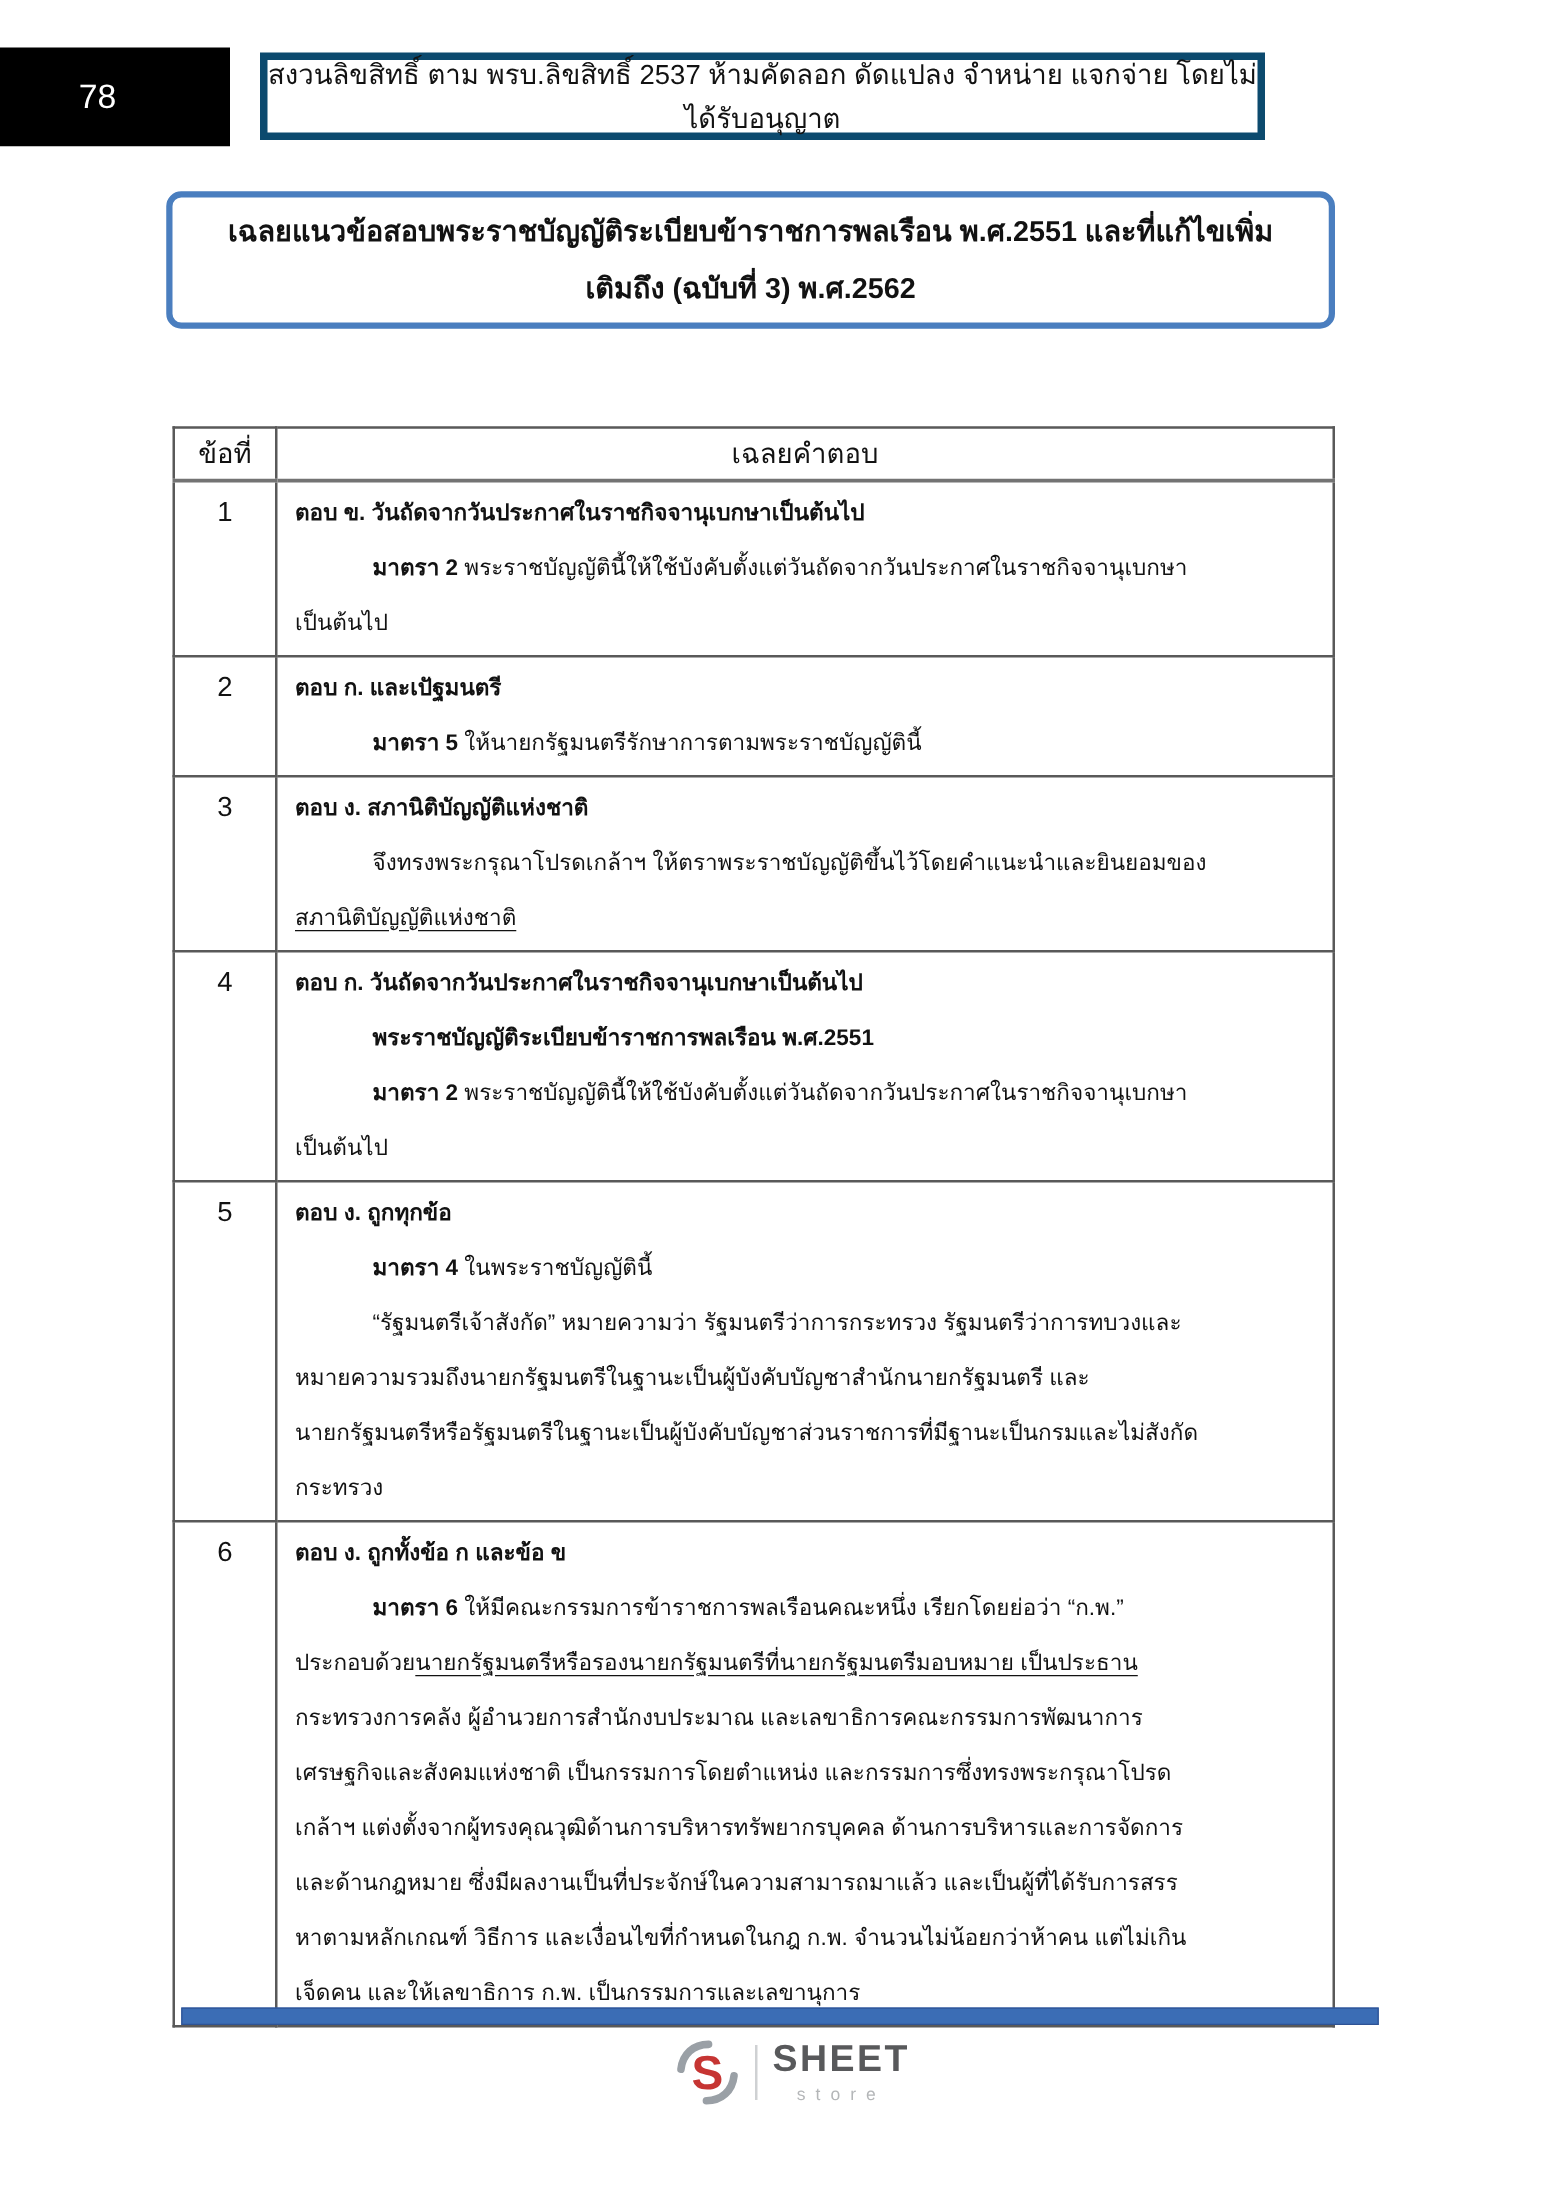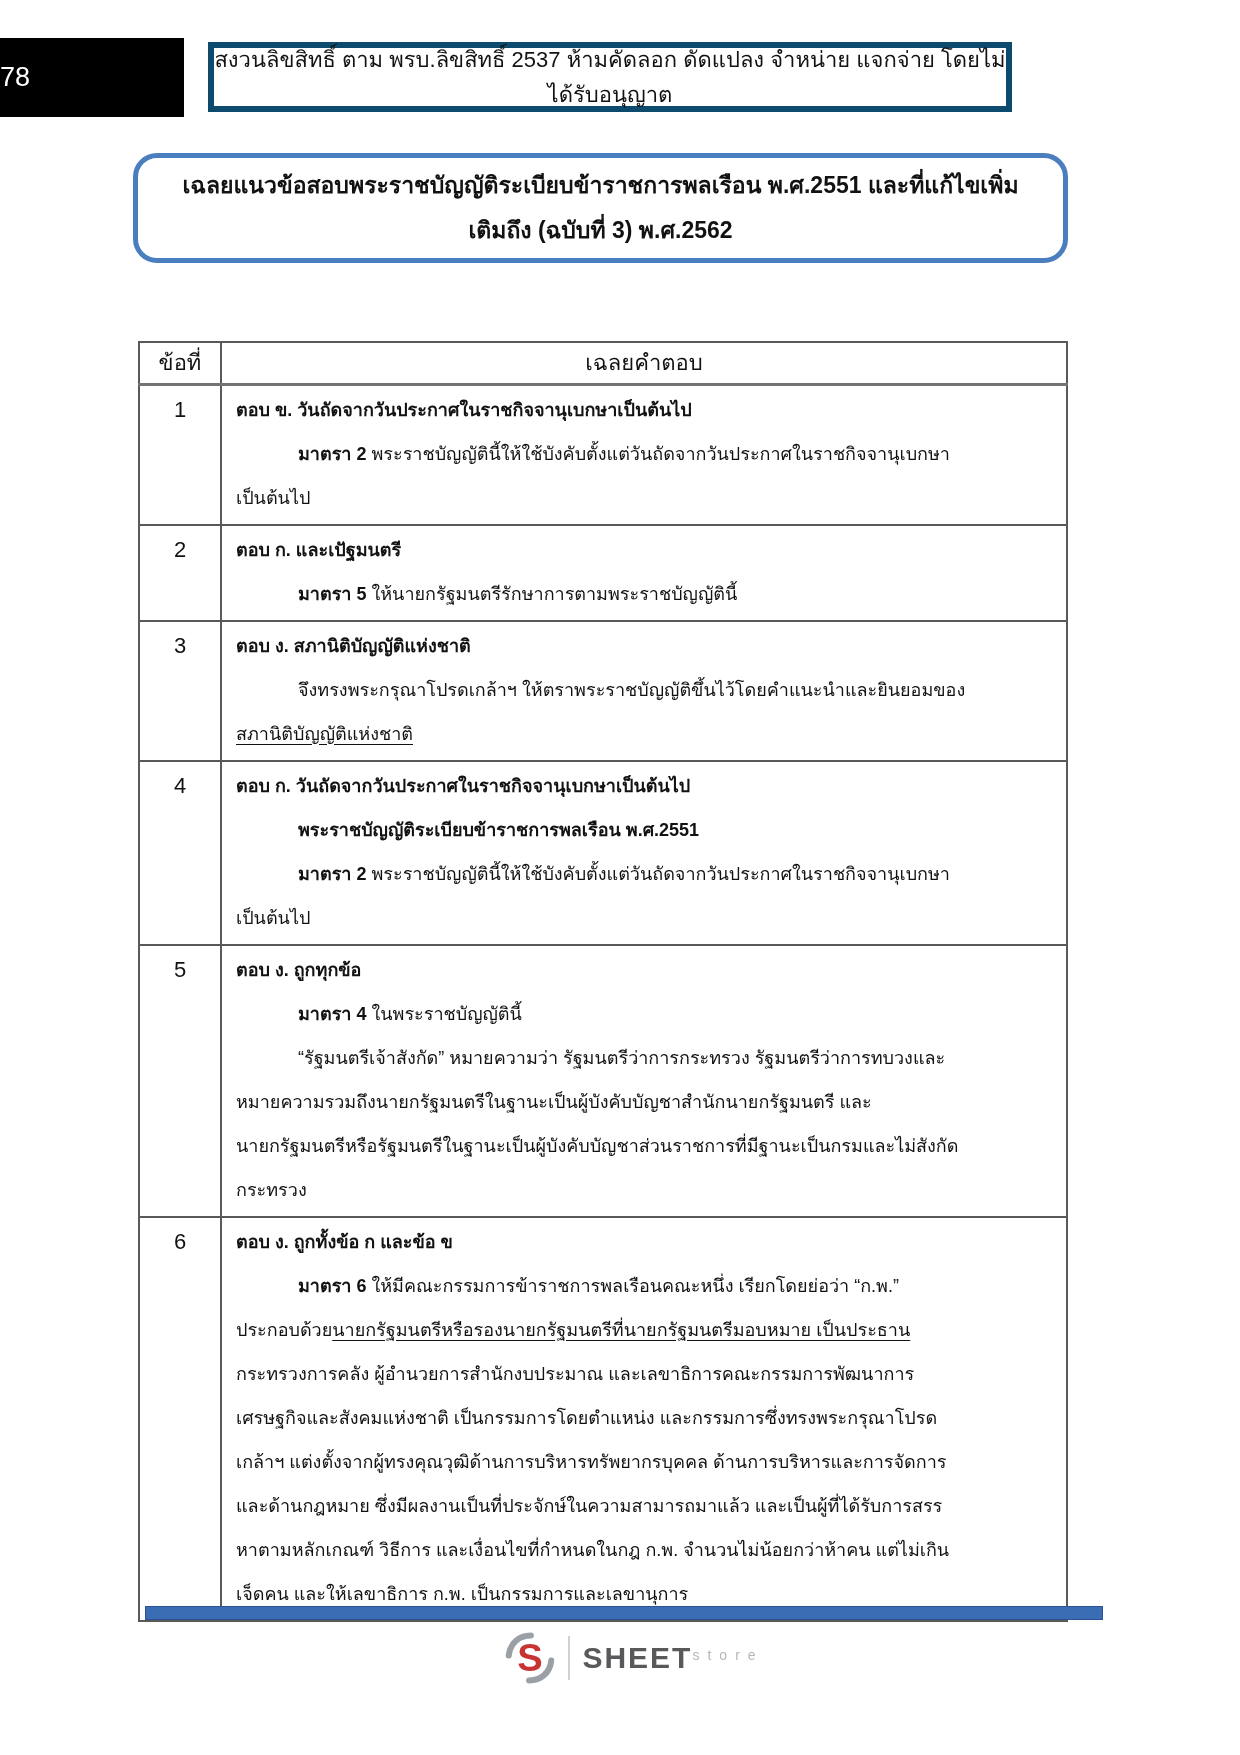--- a/index.html
+++ b/index.html
@@ -5,34 +5,34 @@
   html,body { margin:0; padding:0; background:#ffffff; }
   .page {
     position:relative; width:1240px; height:1755px; background:#ffffff;
     font-family:"Liberation Sans","DejaVu Sans",sans-serif; color:#121212;
     overflow:hidden;
   }
   
   .pagenum-box {
     position:absolute; left:0; top:38px; width:184px; height:79px;
     background:#000000; color:#ffffff;
-    display:flex; align-items:center; justify-content:flex-start;
+    display:flex; align-items:center; justify-content:center;
     padding-right:28px; box-sizing:border-box; font-size:27px;
   }
   
   .copyright-box {
     position:absolute; left:208px; top:42px; width:804px; height:70px;
     border:6px solid #0c4a6e; box-sizing:border-box;
     display:flex; align-items:center; justify-content:center;
     font-size:22px; text-align:center;
   }
   
   .title-box {
     position:absolute; left:133px; top:153px; width:935px; height:110px;
-    border:5px solid #4a7ebf; border-radius:24px; box-sizing:border-box;
+    border:5px solid #4a7ebf; border-radius:12px; box-sizing:border-box;
     display:flex; align-items:center; justify-content:center;
     padding:4px 42px; text-align:center;
     font-weight:bold; font-size:23px; line-height:45px;
     overflow:hidden;
   }
   
   table.answer-table {
     position:absolute; left:138px; top:341px; width:930px;
     border-collapse:collapse; table-layout:fixed;
   }
@@ -62,21 +62,21 @@
     position:absolute; left:145px; top:1606px; width:958px; height:14px;
     background:#3b6db5; border:1px solid #2e5395; box-sizing:border-box;
   }
   .logo {
     position:absolute; left:0; right:0; top:1632px;
     display:flex; align-items:center; justify-content:center; gap:12px;
     transform:translateX(14px);
   }
   .logo-mark { width:52px; height:52px; display:inline-block; }
   .logo-divider { width:2px; height:44px; background:#cfd1d3; display:inline-block; }
-  .logo-text { display:flex; flex-direction:row; }
+  .logo-text { display:flex; flex-direction:column;align-items:center; }
   .logo-name {
     font-size:30px; font-weight:bold; color:#58595b;
     letter-spacing:2px; line-height:30px;
   }
   .logo-sub {
     font-size:14px; color:#b4b6b8; letter-spacing:8px; line-height:16px;
     margin-top:4px;
   }
 </style>
 </head>

